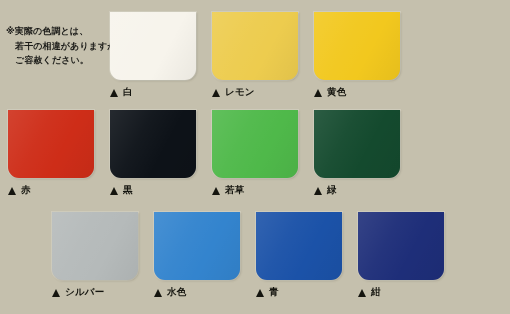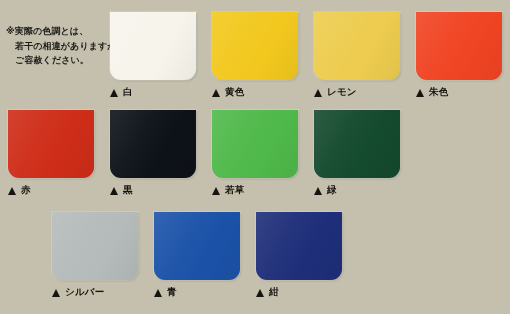--- a/index.html
+++ b/index.html
@@ -124,42 +124,35 @@
 
     <div class="cell">
       <div class="swatch" style="background: rgb(247, 244, 236);"></div>
       <div class="caption">
         <span class="tri"></span>
         <span class="cap-label">白</span>
       </div>
     </div>
 
     <div class="cell">
+      <div class="swatch" style="background: rgb(237, 204, 78);"></div>
+      <div class="caption">
+        <span class="tri"></span>
+        <span class="cap-label">レモン</span>
+      </div>
+    </div>
+
+    <div class="cell">
       <div class="swatch" style="background: rgb(242, 200, 30);"></div>
       <div class="caption">
         <span class="tri"></span>
         <span class="cap-label">黄色</span>
       </div>
     </div>
 
-    <div class="cell">
-      <div class="swatch" style="background: rgb(237, 204, 78);"></div>
-      <div class="caption">
-        <span class="tri"></span>
-        <span class="cap-label">レモン</span>
-      </div>
-    </div>
-
-    <div class="cell">
-      <div class="swatch" style="background: rgb(240, 68, 35);"></div>
-      <div class="caption">
-        <span class="tri"></span>
-        <span class="cap-label">朱色</span>
-      </div>
-    </div>
   </div>
 
   <div class="row row-2">
     <div class="cell">
       <div class="swatch" style="background: rgb(206, 45, 24);"></div>
       <div class="caption">
         <span class="tri"></span>
         <span class="cap-label">赤</span>
       </div>
     </div>
@@ -192,20 +185,27 @@
 
   <div class="row row-3">
     <div class="cell">
       <div class="swatch" style="background: rgb(181, 186, 186);"></div>
       <div class="caption">
         <span class="tri"></span>
         <span class="cap-label">シルバー</span>
       </div>
     </div>
 
+    <div class="cell">
+      <div class="swatch" style="background: rgb(51, 132, 206);"></div>
+      <div class="caption">
+        <span class="tri"></span>
+        <span class="cap-label">水色</span>
+      </div>
+    </div>
 
     <div class="cell">
       <div class="swatch" style="background: rgb(27, 82, 168);"></div>
       <div class="caption">
         <span class="tri"></span>
         <span class="cap-label">青</span>
       </div>
     </div>
 
     <div class="cell">

